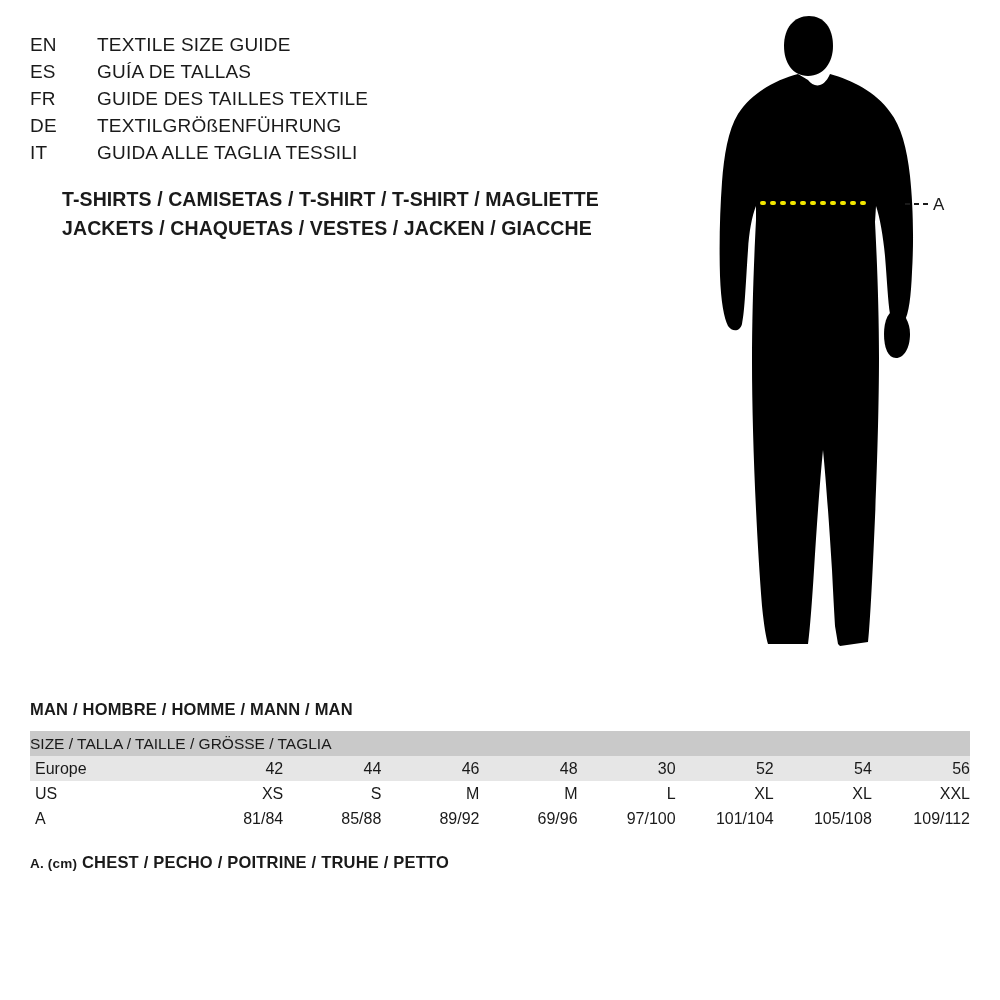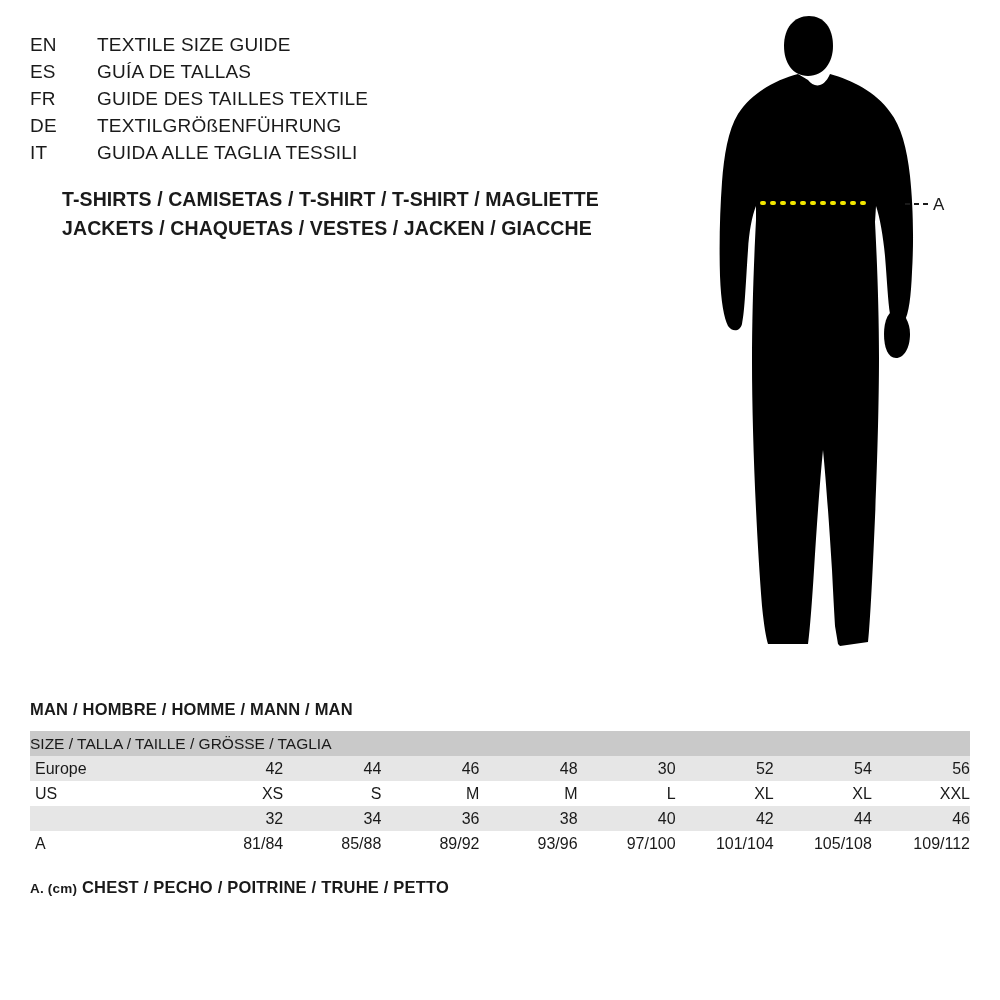--- a/index.html
+++ b/index.html
@@ -241,38 +241,27 @@
         <td class="cell-val">XS</td>
         <td class="cell-val">S</td>
         <td class="cell-val">M</td>
         <td class="cell-val">M</td>
         <td class="cell-val">L</td>
         <td class="cell-val">XL</td>
         <td class="cell-val">XL</td>
         <td class="cell-val">XXL</td>
       </tr>
 
-      <tr class="row-alt">
-        <td class="cell-label"></td>
-        <td class="cell-val">32</td>
-        <td class="cell-val">34</td>
-        <td class="cell-val">36</td>
-        <td class="cell-val">38</td>
-        <td class="cell-val">40</td>
-        <td class="cell-val">42</td>
-        <td class="cell-val">44</td>
-        <td class="cell-val">46</td>
-      </tr>
 
       <tr class="row-plain">
         <td class="cell-label">A</td>
         <td class="cell-val">81/84</td>
         <td class="cell-val">85/88</td>
         <td class="cell-val">89/92</td>
-        <td class="cell-val">93/96</td>
+        <td class="cell-val">69/96</td>
         <td class="cell-val">97/100</td>
         <td class="cell-val">101/104</td>
         <td class="cell-val">105/108</td>
         <td class="cell-val">109/112</td>
       </tr>
     </tbody>
   </table>
 
   <div class="footnote">
     <span class="small">A. (cm)</span>

